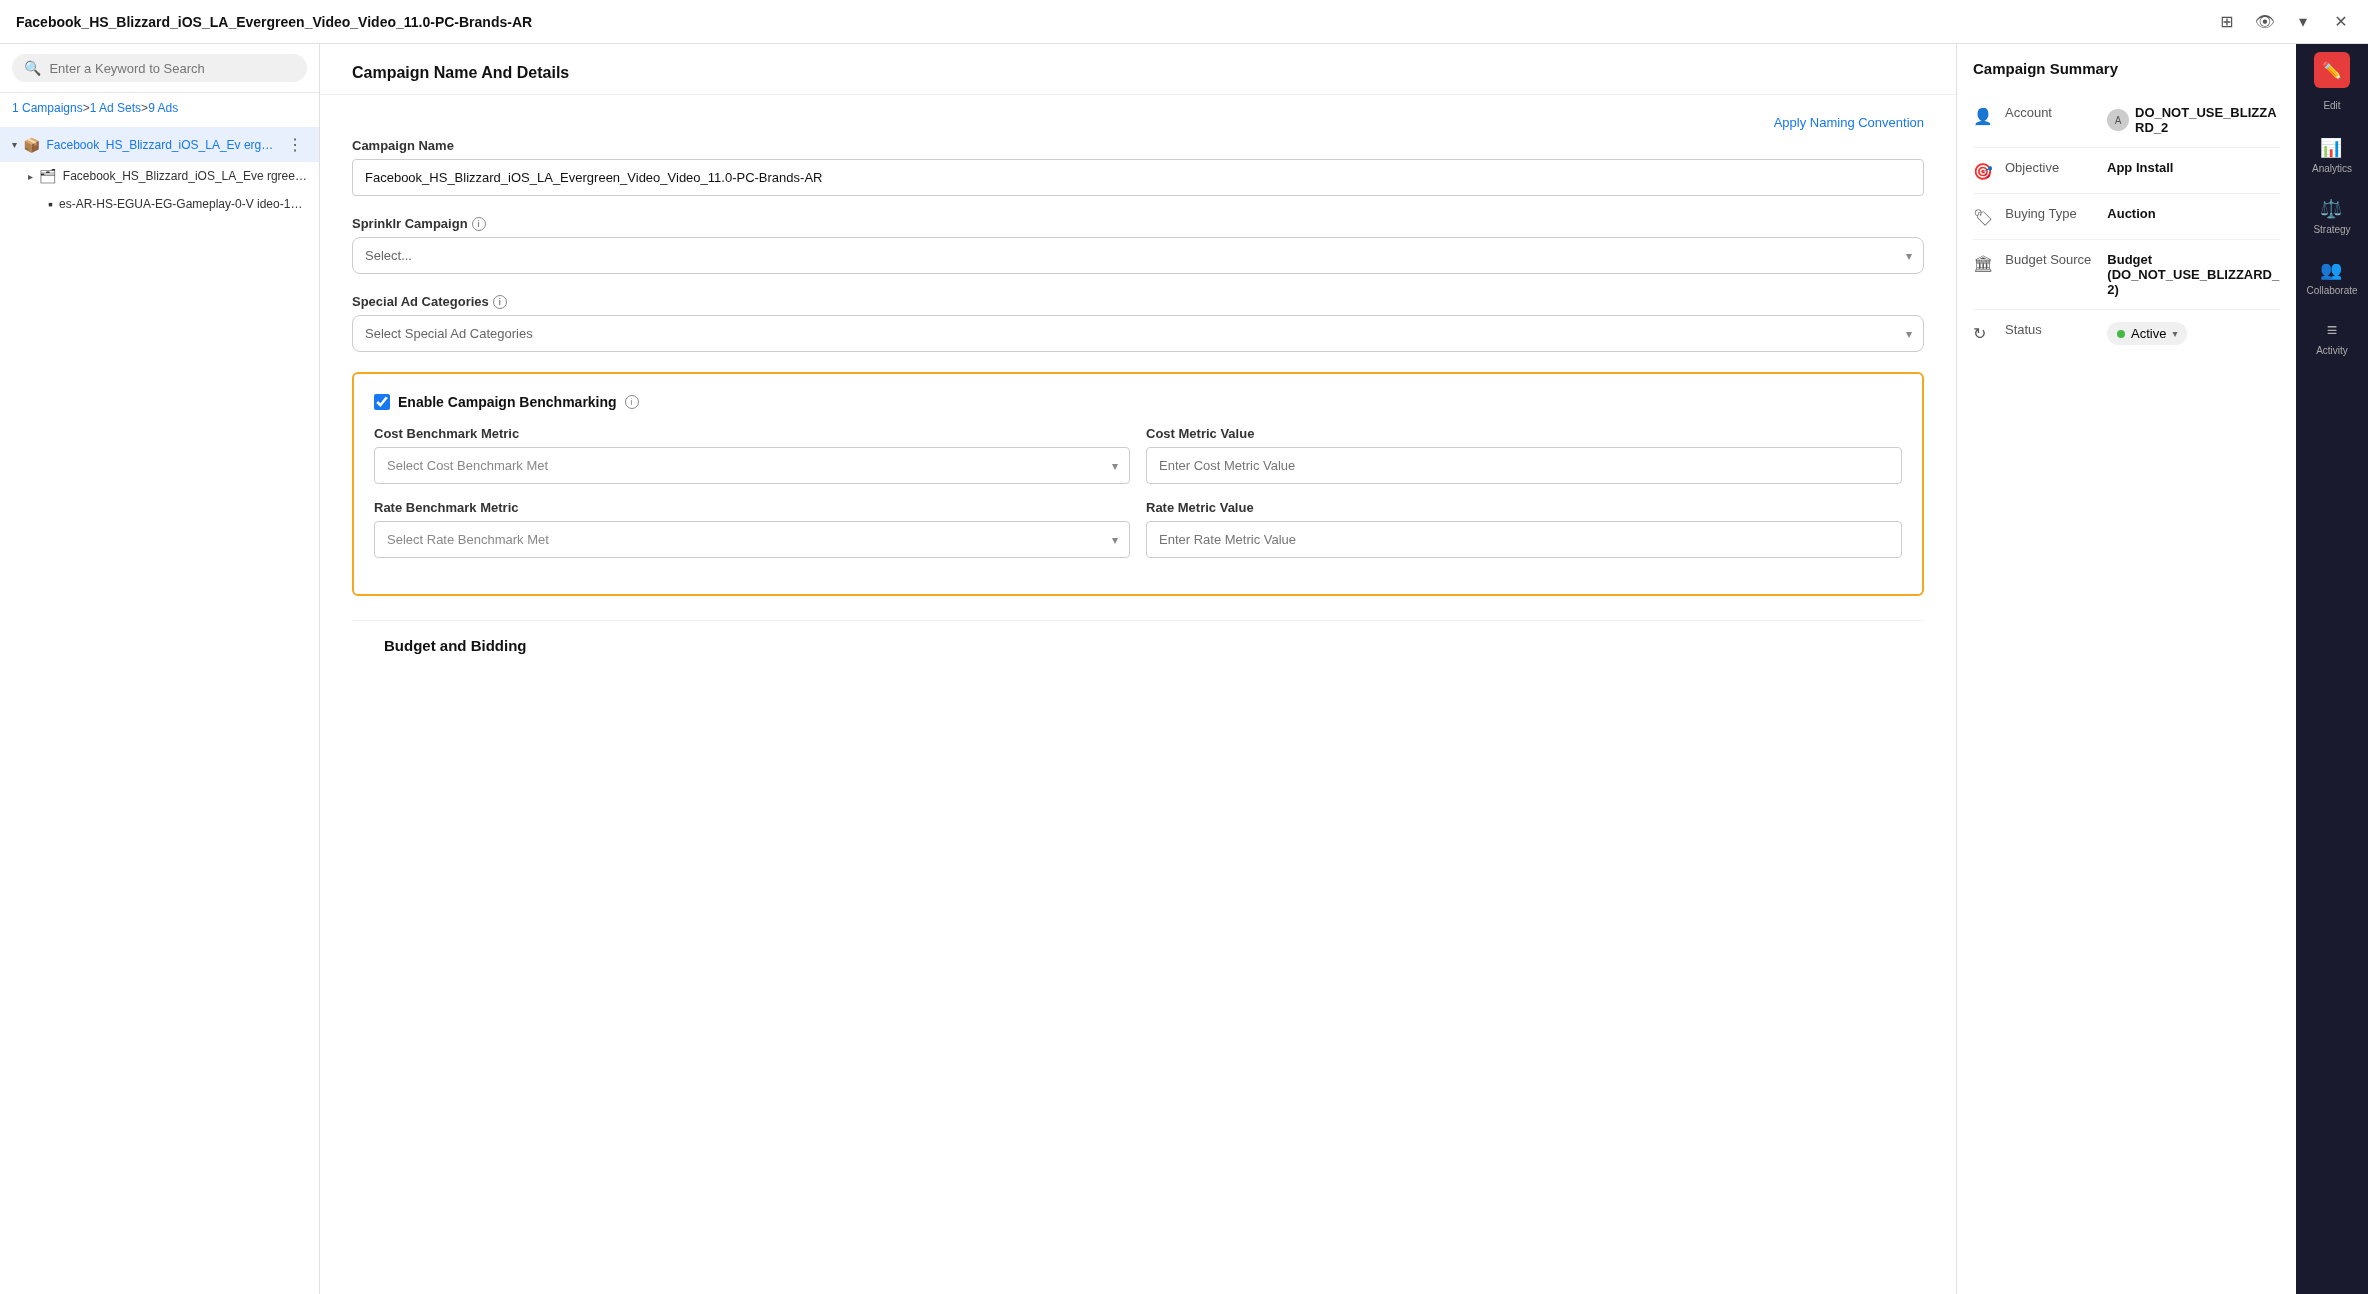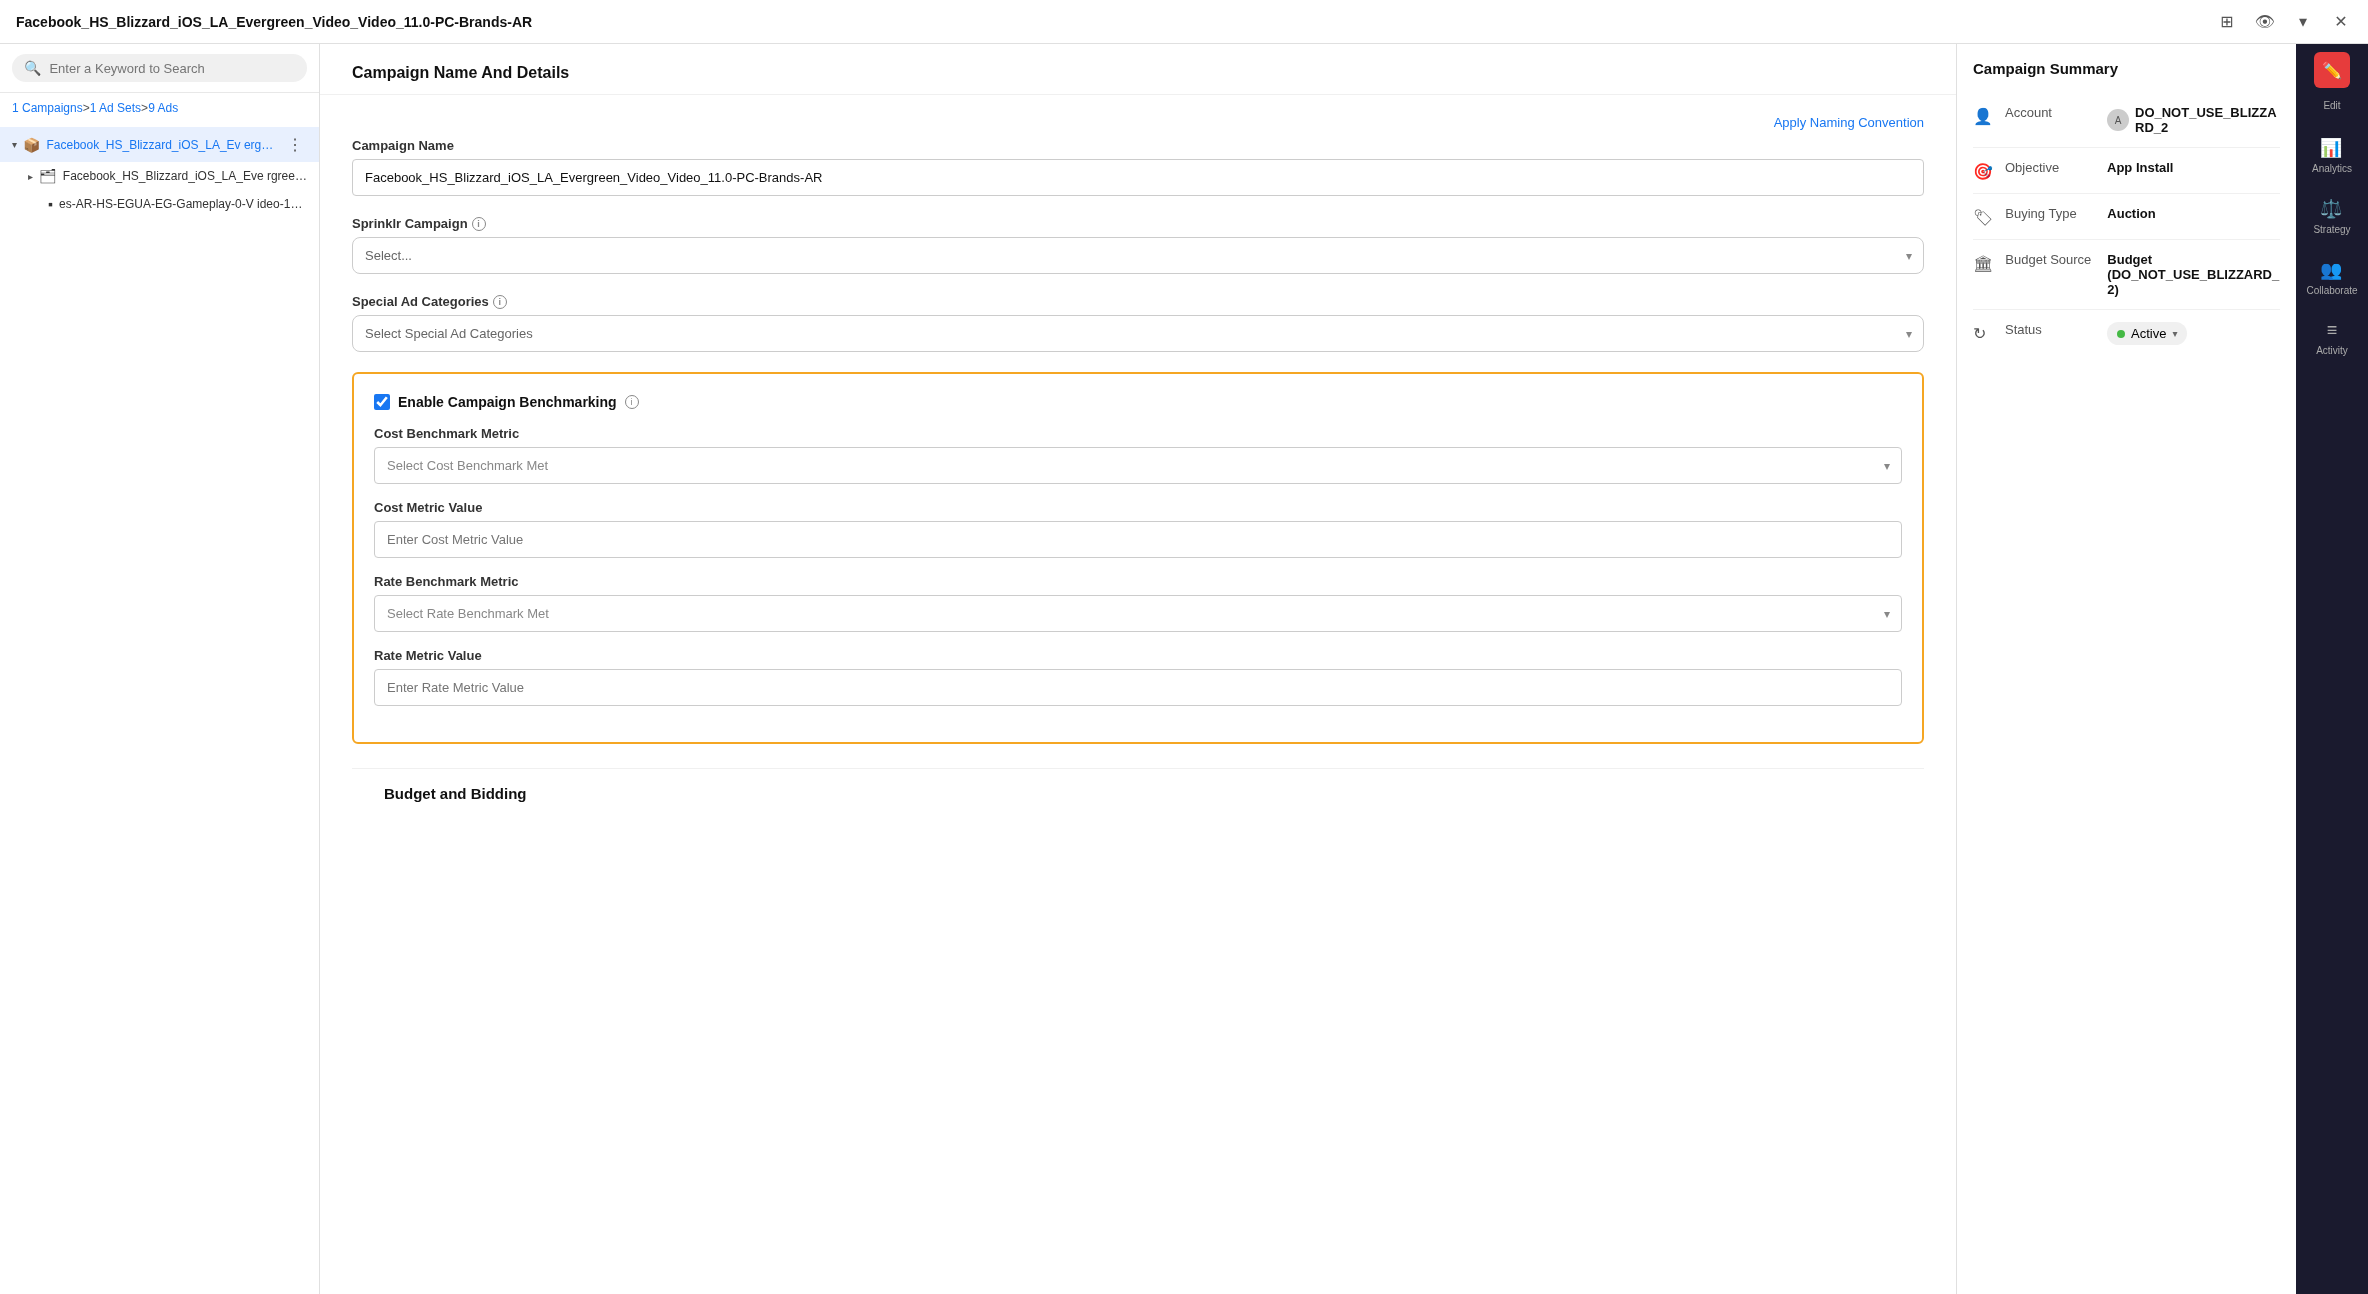--- a/index.html
+++ b/index.html
@@ -88,21 +88,21 @@
 
     
     .benchmark-box {
       border: 2px solid #f5a623; border-radius: 6px; padding: 20px;
       margin-bottom: 24px;
     }
     .benchmark-header { display: flex; align-items: center; gap: 8px; margin-bottom: 16px; }
     .checkbox-wrap { display: flex; align-items: center; }
     .checkbox-wrap input[type="checkbox"] { width: 16px; height: 16px; accent-color: #1877f2; cursor: pointer; }
     .benchmark-title { font-size: 14px; font-weight: 600; color: #111; }
-    .benchmark-grid { display: grid; grid-template-columns: 1fr; gap: 16px; margin-bottom: 16px; }
+    .benchmark-grid { display: grid; grid-template-columns: 1fr 1fr; gap: 16px; margin-bottom: 16px; }
     .benchmark-input {
       width: 100%; padding: 10px 12px; border: 1px solid #ccc; border-radius: 4px;
       font-size: 13px; color: #737373; background: #fff; outline: none;
     }
     .benchmark-select-wrap { position: relative; }
     .benchmark-select-wrap select {
       width: 100%; padding: 10px 36px 10px 12px; border: 1px solid #ccc; border-radius: 4px;
       font-size: 13px; color: #888; background: #fff; appearance: none; cursor: pointer; outline: none;
     }
     .benchmark-select-wrap::after {

